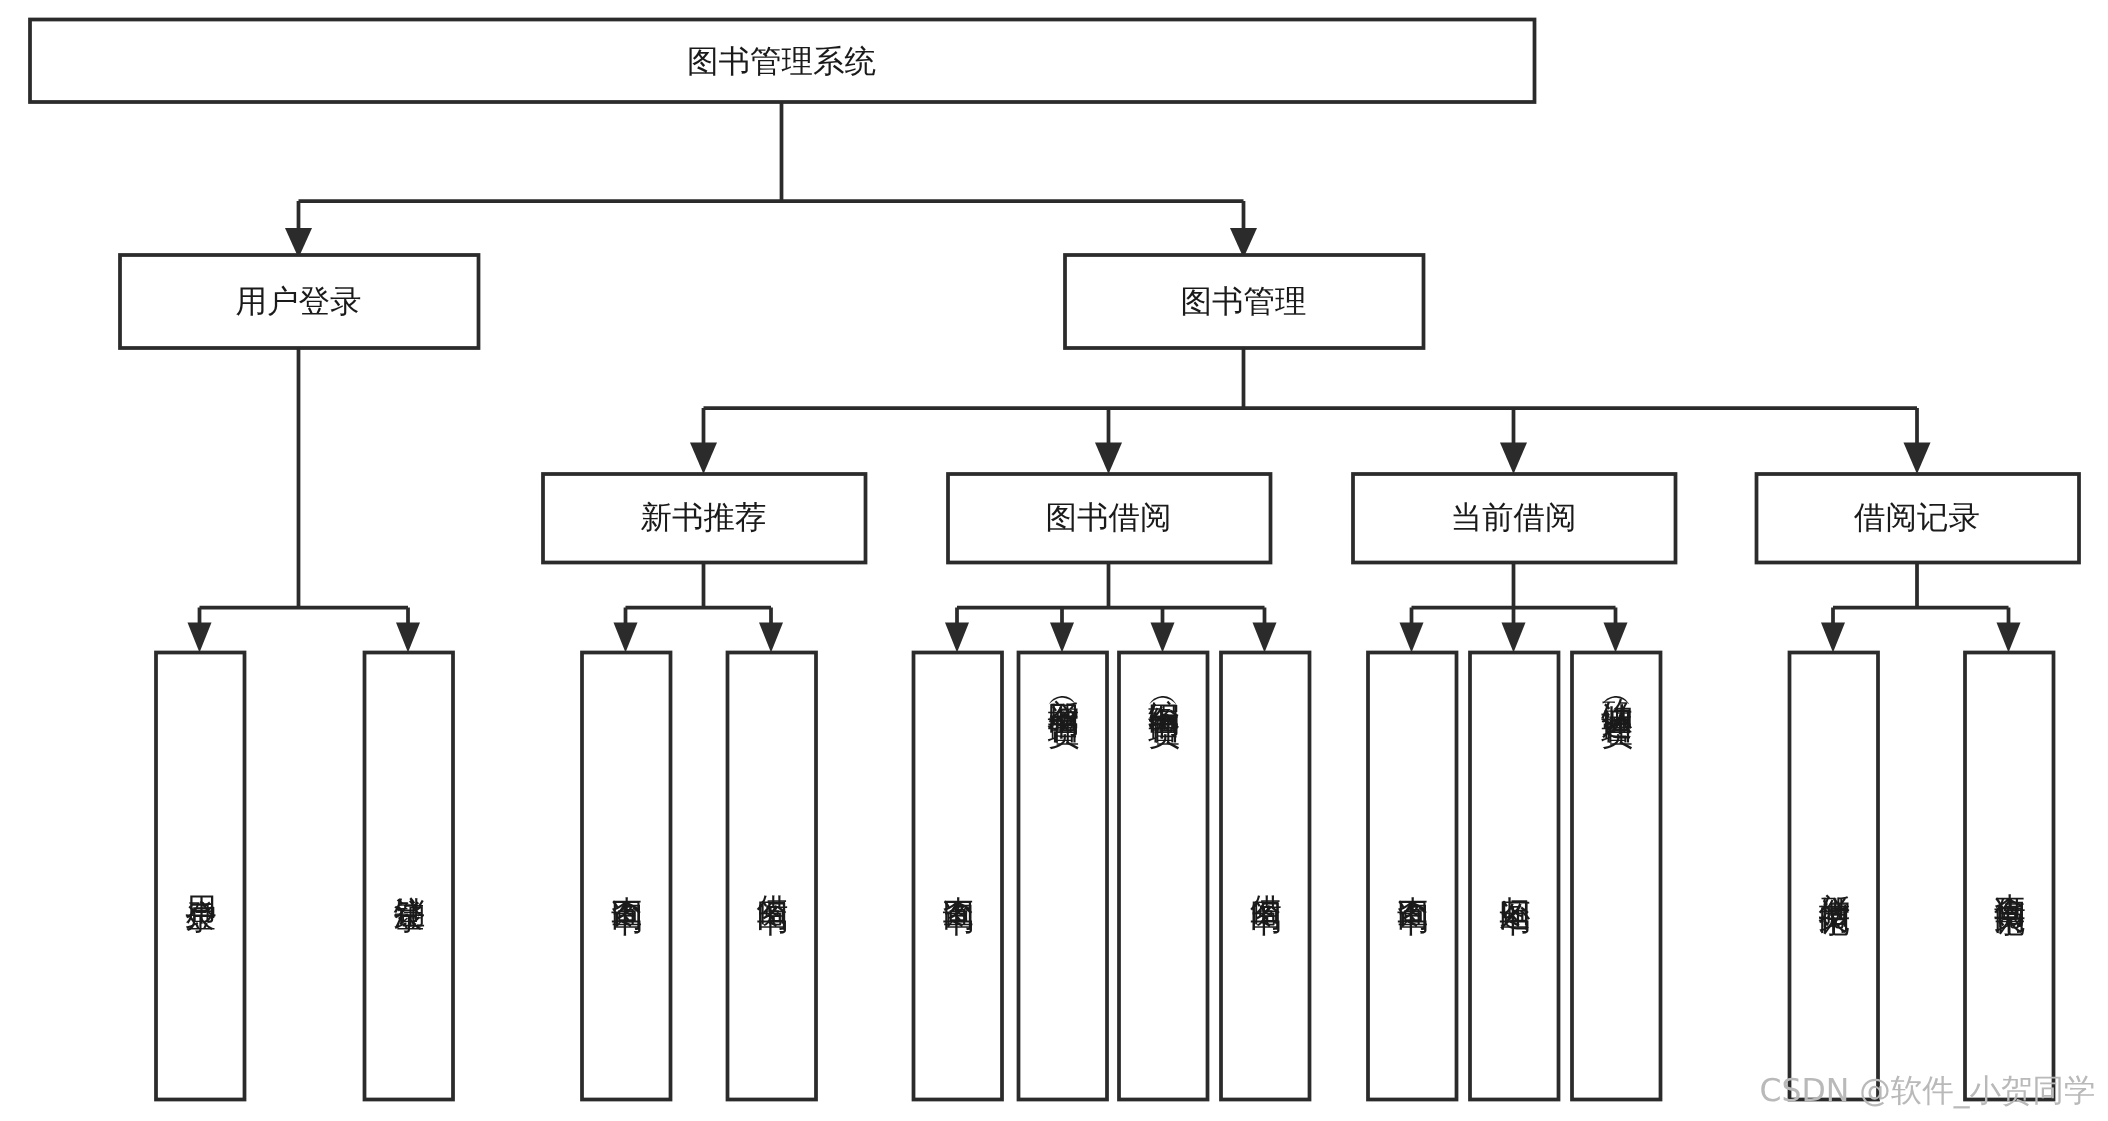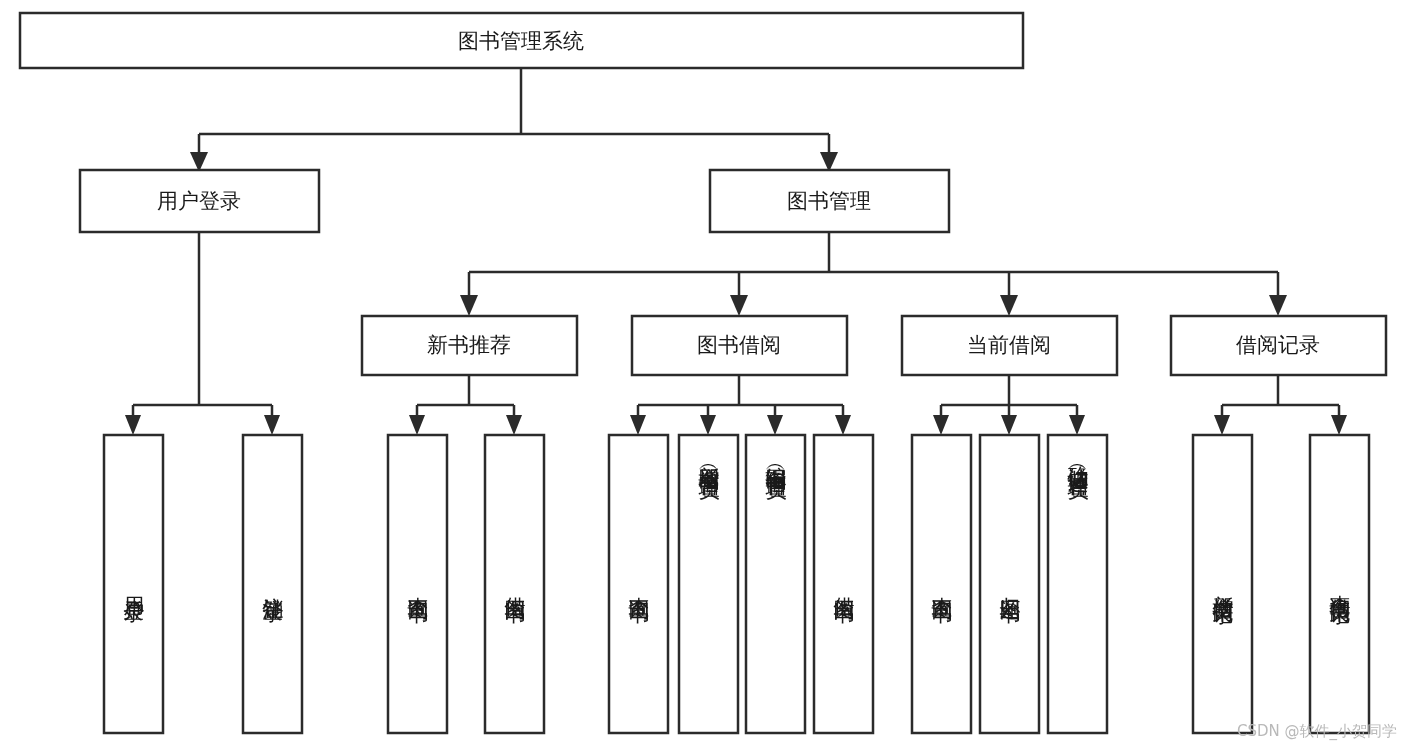--- a/index.html
+++ b/index.html
@@ -59,21 +59,21 @@
     align-items: center;
     justify-content: center;
     white-space: nowrap;
     pointer-events: none;
   }
   .watermark {
     position: absolute;
     right: 8px;
     bottom: 6px;
     font-family: "DejaVu Sans", "Liberation Sans", sans-serif;
-    font-size: 15px;
+    font-size: 21px;
     color: #b9b9b9;
     white-space: nowrap;
   }
 </style>
 </head>
 <body>
 
 <div id="diagram-root">
 
   <svg class="flow" viewBox="0 0 1405 747" xmlns="http://www.w3.org/2000/svg">

